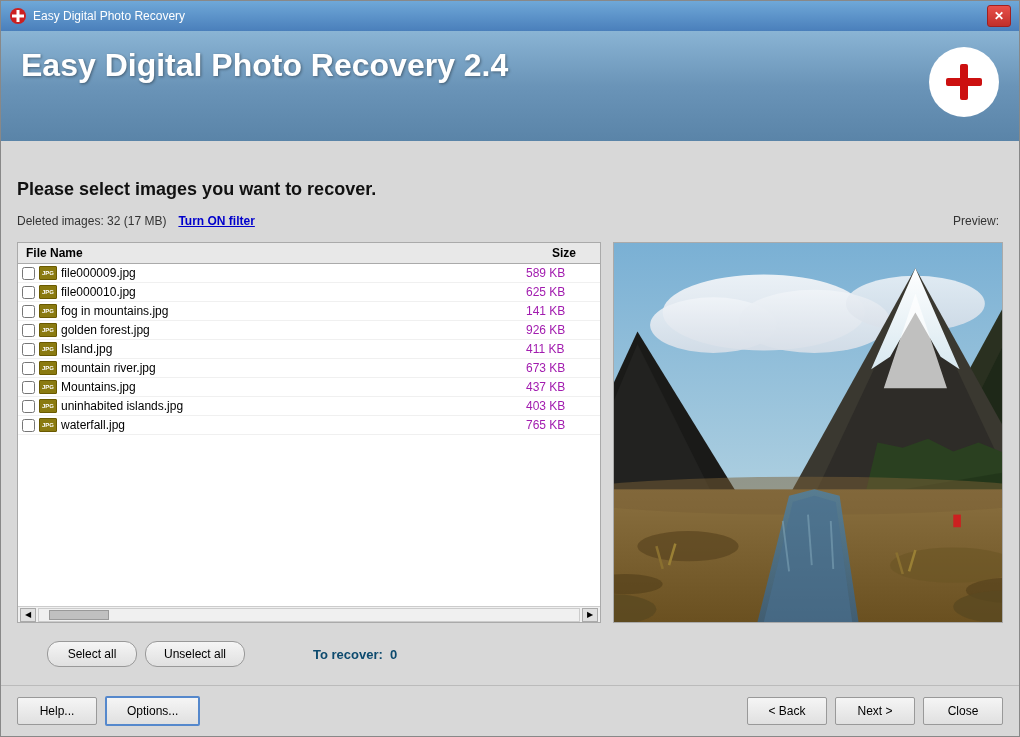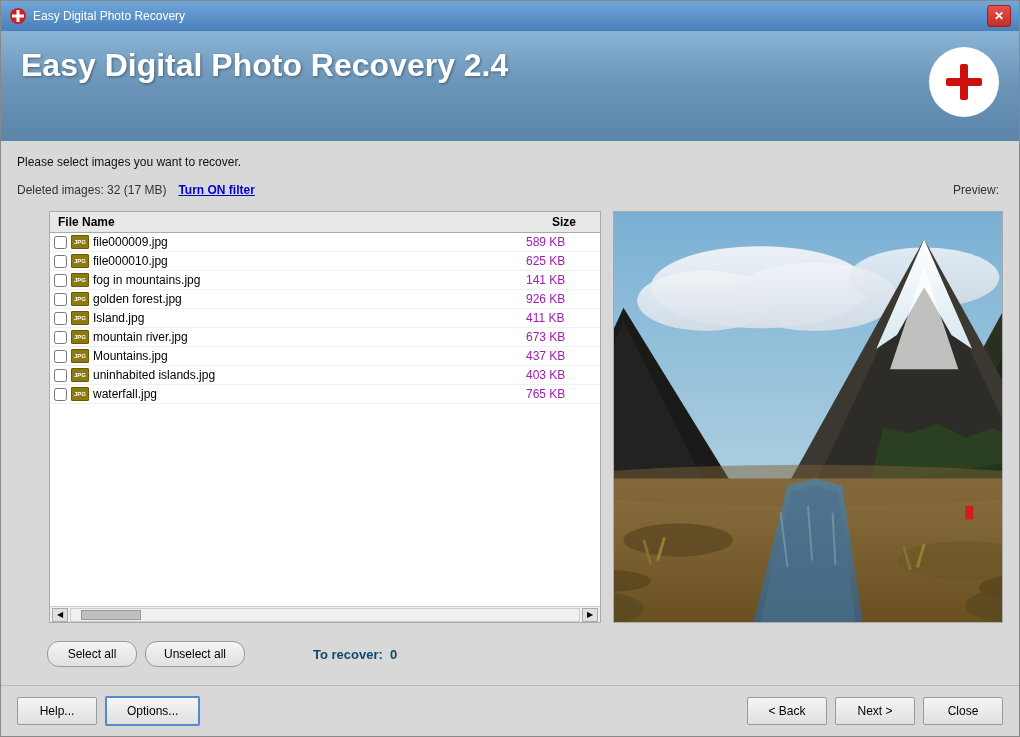--- a/index.html
+++ b/index.html
@@ -88,24 +88,25 @@
     }
     .main-content {
       background: #d8d8d8;
       flex: 1;
       padding: 14px 16px;
       display: flex;
       flex-direction: column;
       gap: 10px;
     }
     .section-title {
-      font-size: 12px;
-      font-weight: normal;
+      font-size: 18px;
+      font-weight: bold;
       color: #111;
       margin-bottom: 4px;
+      margin-top: 24px;
     }
     .info-row {
       display: flex;
       align-items: center;
       gap: 12px;
       margin-bottom: 4px;
     }
     .deleted-info {
       font-size: 12px;
       color: #333;
@@ -120,21 +121,20 @@
     .preview-label {
       font-size: 12px;
       color: #333;
       margin-left: auto;
       padding-right: 4px;
     }
     .content-area {
       display: flex;
       gap: 12px;
       flex: 1;
-      margin-left: 32px;
     }
     .file-panel {
       flex: 1;
       background: white;
       border: 1px solid #aaa;
       display: flex;
       flex-direction: column;
       overflow: hidden;
     }
     .file-table-header {

